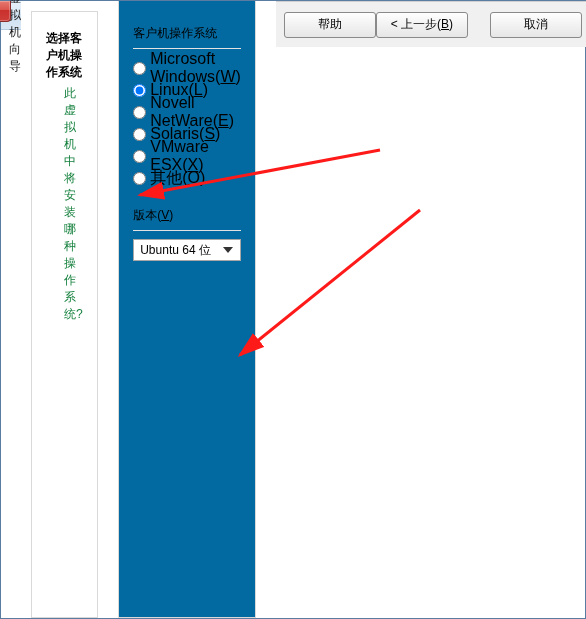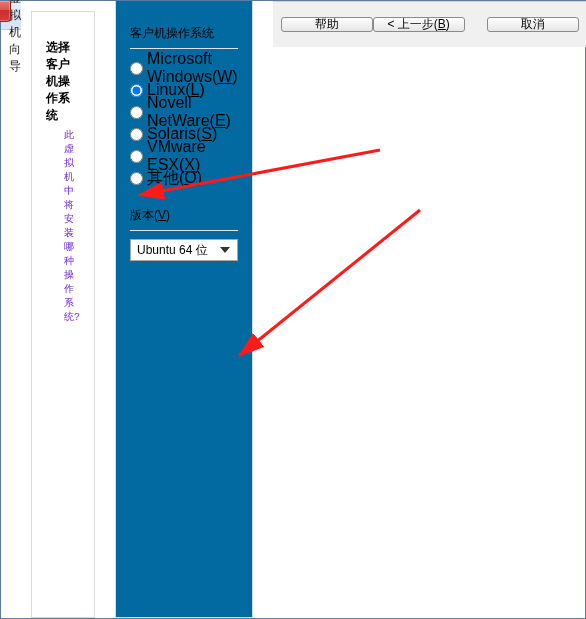--- a/index.html
+++ b/index.html
@@ -51,25 +51,25 @@
     position: absolute;
     top: 0;
     right: 6px;
     box-shadow: inset 0 0 0 1px rgba(255,255,255,0.25);
   }
   .close-btn svg { display:block; }
   .header-panel {
     background: #fff;
     border: 1px solid #d9d9d9;
     margin: 10px 10px 0 10px;
-    padding: 27px 14px 12px 14px;
+    padding: 18px 14px 12px 14px;
     box-sizing: border-box;
   }
   .header-title { font-weight: bold; font-size: 12px; }
-  .header-sub  { margin: 4px 0 0 18px; font-size: 10px; color: #6d28d9; font-family: Liberation Mono, monospace; }
+  .header-sub  { margin: 4px 0 0 18px; font-size: 12px; color: #15803d; font-family: Liberation Mono, monospace; }
   .content {
     margin: 0 10px;
     border-left: 1px solid #d9d9d9;
     border-right: 1px solid #d9d9d9;
     border-bottom: 1px solid #d9d9d9;
     background: #0369a1;
     flex: 1;
     box-sizing: border-box;
     padding: 24px 14px 10px 14px;
     position: relative;
@@ -113,21 +113,21 @@
     border-top: 1px solid #d0d0d0;
     margin: 0 10px 8px 10px;
     background: #f0f0f0;
     display: flex;
     align-items: center;
     justify-content: space-between;
     padding: 0 8px;
     box-sizing: border-box;
   }
   .btn {
-    height: 15px;
+    height: 26px;
     min-width: 92px;
     border: 1px solid #8a8a8a;
     border-radius: 3px;
     background: linear-gradient(to bottom, #fefefe, #e6e6e6);
     font-size: 12px;
     display: inline-flex;
     align-items: center;
     justify-content: center;
     padding: 0 8px;
     box-sizing: border-box;

